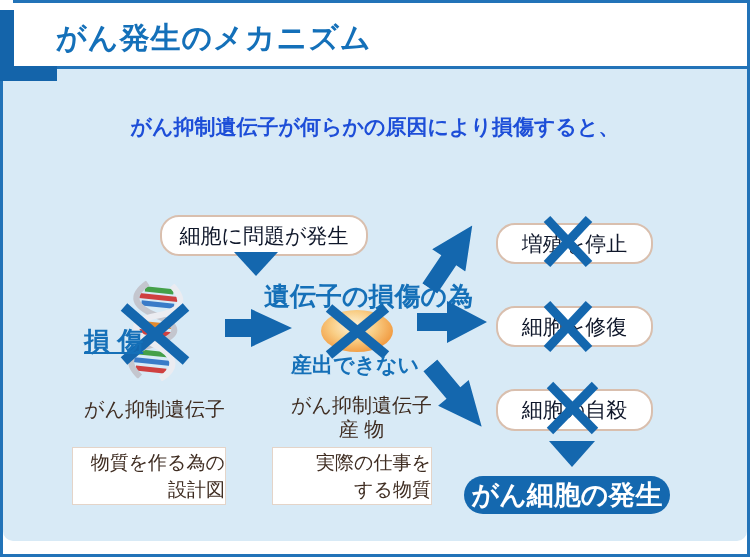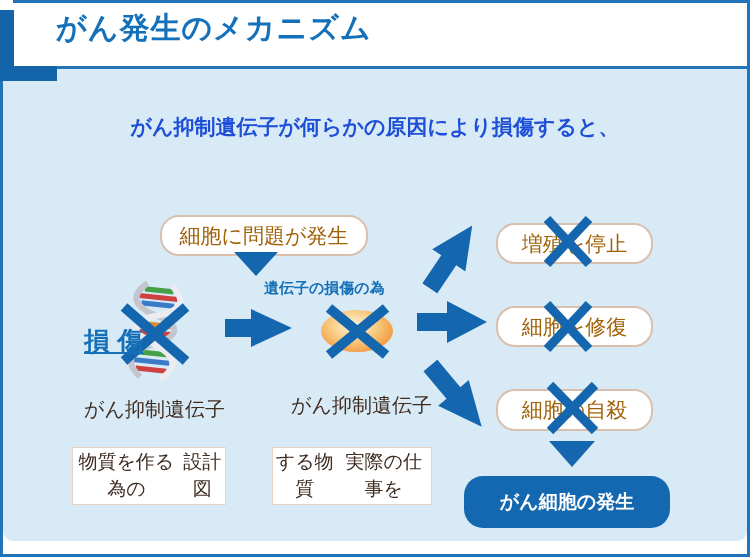--- a/index.html
+++ b/index.html
@@ -10,53 +10,53 @@
   
   .border-top{left:13px;top:0;width:737px;height:3px;background:#2273b8;}
   .border-right{left:747px;top:0;width:3px;height:557px;background:#2273b8;}
   .border-bottom{left:0;top:554px;width:750px;height:3px;background:#2273b8;}
   .border-left{left:0;top:60px;width:3px;height:497px;background:#2273b8;}
   .title-underline{left:0;top:66px;width:750px;height:3px;background:#2273b8;}
   .accent-v{left:0;top:10px;width:14px;height:71px;background:#1464aa;}
   .accent-h{left:0;top:66px;width:57px;height:15px;background:#1464aa;}
   .panel{left:3px;top:69px;width:744px;height:472px;background:#d8eaf6;border-radius:0 0 10px 10px;}
 
-  .page-title{left:56px;top:8px;font-size:30px;font-weight:bold;color:#1470b9;letter-spacing:1px;white-space:nowrap;}
+  .page-title{left:56px;top:18px;font-size:30px;font-weight:bold;color:#1470b9;letter-spacing:1px;white-space:nowrap;}
 
   .intro{left:0;top:112px;width:750px;text-align:center;font-size:21px;font-weight:bold;color:#1d4ed8;line-height:30px;}
 
-  .wbox{background:#ffffff;border:2px solid #d9bfae;border-radius:19px;display:flex;align-items:center;justify-content:center;color:#a16207;font-size:21px;white-space:nowrap;box-sizing:border-box;}
+  .wbox{background:#ffffff;border:2px solid #d9bfae;border-radius:19px;display:flex;align-items:center;justify-content:center;color:#0f172a;font-size:21px;white-space:nowrap;box-sizing:border-box;}
   .box-problem{left:160px;top:215px;width:208px;height:41px;}
   .box-out1{left:496px;top:223px;width:157px;height:41px;}
   .box-out2{left:496px;top:306px;width:157px;height:41px;}
   .box-out3{left:496px;top:389px;width:157px;height:42px;}
 
-  .caption-box{background:#ffffff;border:1px solid #e4d4c8;color:#3f2d22;font-size:19px;line-height:27px;text-align:center;display:flex;flex-direction:row;align-items:flex-start;justify-content:center;box-sizing:border-box;}
+  .caption-box{background:#ffffff;border:1px solid #e4d4c8;color:#3f2d22;font-size:19px;line-height:27px;text-align:center;display:flex;flex-direction:column;align-items:flex-end;justify-content:center;box-sizing:border-box;}
   .caption-left{left:72px;top:447px;width:154px;height:58px;}
   .caption-center{left:272px;top:447px;width:160px;height:58px;}
   .caption-box span{display:block;}
 
   .blue-label{font-weight:bold;color:#1570b8;white-space:nowrap;}
   .lbl-damage{left:84px;top:324px;font-size:26px;text-decoration:underline;}
-  .lbl-reason{left:264px;top:279px;font-size:15px;}
+  .lbl-reason{left:264px;top:279px;font-size:26px;}
   .lbl-cannot{left:291px;top:351px;font-size:21px;}
 
   .dark-label{color:#3f2d22;white-space:nowrap;}
   .lbl-gene{left:84px;top:396px;font-size:20px;}
   .lbl-product{left:283px;top:393px;width:157px;text-align:center;font-size:20px;line-height:24px;}
   .lbl-product span{display:block;}
 
   .ellipse{left:321px;top:310px;width:72px;height:42px;border-radius:50%;
     background:radial-gradient(ellipse at 45% 38%, #fdf5dd 0%, #f9cd84 40%, #f19a40 75%, #e8832c 100%);}
 
   .tri-down{width:0;height:0;border-left:22px solid transparent;border-right:22px solid transparent;border-top:24px solid #1467ae;}
   .tri-problem{left:234px;top:252px;}
   .tri-final{left:549px;top:441px;border-left-width:23px;border-right-width:23px;border-top-width:26px;}
 
-  .pill-result{left:464px;top:476px;width:206px;height:52px;background:#1468af;border-radius:19px;color:#ffffff;font-size:19px;font-weight:bold;display:flex;align-items:center;justify-content:center;white-space:nowrap;}
+  .pill-result{left:464px;top:476px;width:206px;height:38px;background:#1468af;border-radius:19px;color:#ffffff;font-size:27px;font-weight:bold;display:flex;align-items:center;justify-content:center;white-space:nowrap;}
 
   .arrow-svg{display:block;}
   .arr-main{left:225px;top:309px;}
   .arr-up{left:413px;top:237px;transform:rotate(-56deg);}
   .arr-right{left:417px;top:301px;}
   .arr-down{left:416px;top:376px;transform:rotate(50deg);}
 
   .x-dna{left:120px;top:303px;}
   .x-ellipse{left:325px;top:304px;}
   .x-out1{left:543px;top:215px;}
@@ -116,26 +116,28 @@
   <svg class="abs arrow-svg arr-main" width="67" height="38" viewBox="0 0 67 38">
     <polygon points="0,10 26,10 26,0 67,19 26,38 26,28 0,28" fill="#1467ae"></polygon>
   </svg>
 
   <div class="abs blue-label lbl-reason">遺伝子の損傷の為</div>
   <div class="abs ellipse"></div>
   <svg class="abs x-ellipse" width="65" height="55" viewBox="0 0 65 55">
     <line x1="4" y1="4" x2="61" y2="51" stroke="#1467ae" stroke-width="10"></line>
     <line x1="61" y1="4" x2="4" y2="51" stroke="#1467ae" stroke-width="10"></line>
   </svg>
+  <div class="abs blue-label lbl-cannot">産出できない</div>
   <div class="abs dark-label lbl-product">
     <span>がん抑制遺伝子</span>
+    <span>産 物</span>
   </div>
   <div class="abs caption-box caption-center">
+    <span>実際の仕事を</span>
     <span>する物質</span>
-    <span>実際の仕事を</span>
   </div>
 
   <svg class="abs arrow-svg arr-up" width="76" height="40" viewBox="0 0 76 40">
     <polygon points="0,11 34,11 34,0 76,20 34,40 34,29 0,29" fill="#1467ae"></polygon>
   </svg>
   <svg class="abs arrow-svg arr-right" width="70" height="42" viewBox="0 0 70 42">
     <polygon points="0,12 30,12 30,0 70,21 30,42 30,30 0,30" fill="#1467ae"></polygon>
   </svg>
   <svg class="abs arrow-svg arr-down" width="80" height="40" viewBox="0 0 80 40">
     <polygon points="0,11 36,11 36,0 80,20 36,40 36,29 0,29" fill="#1467ae"></polygon>

